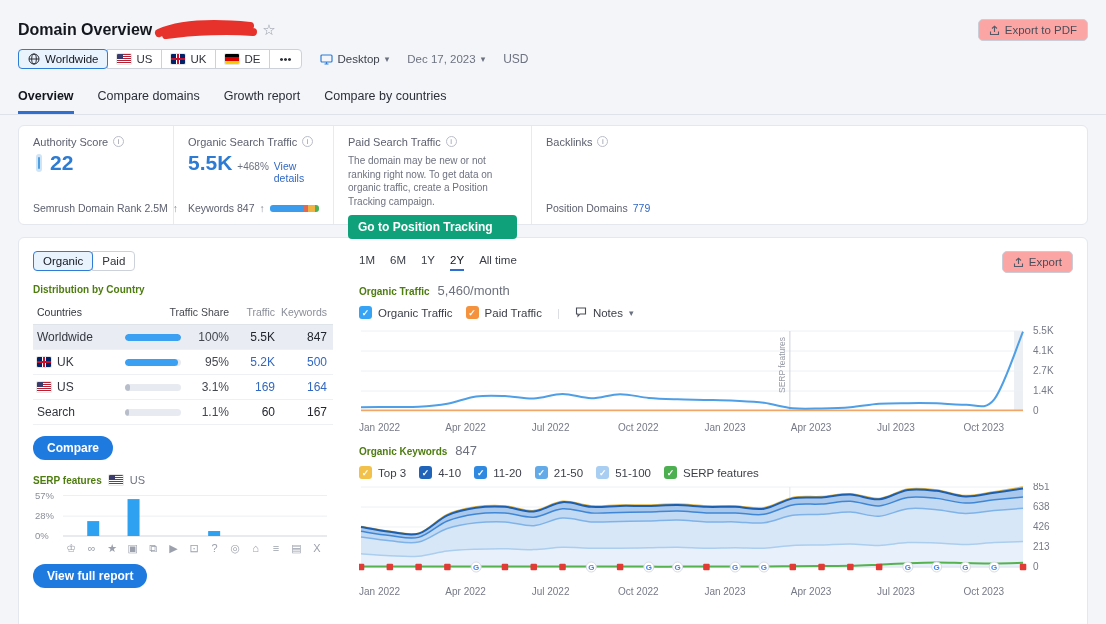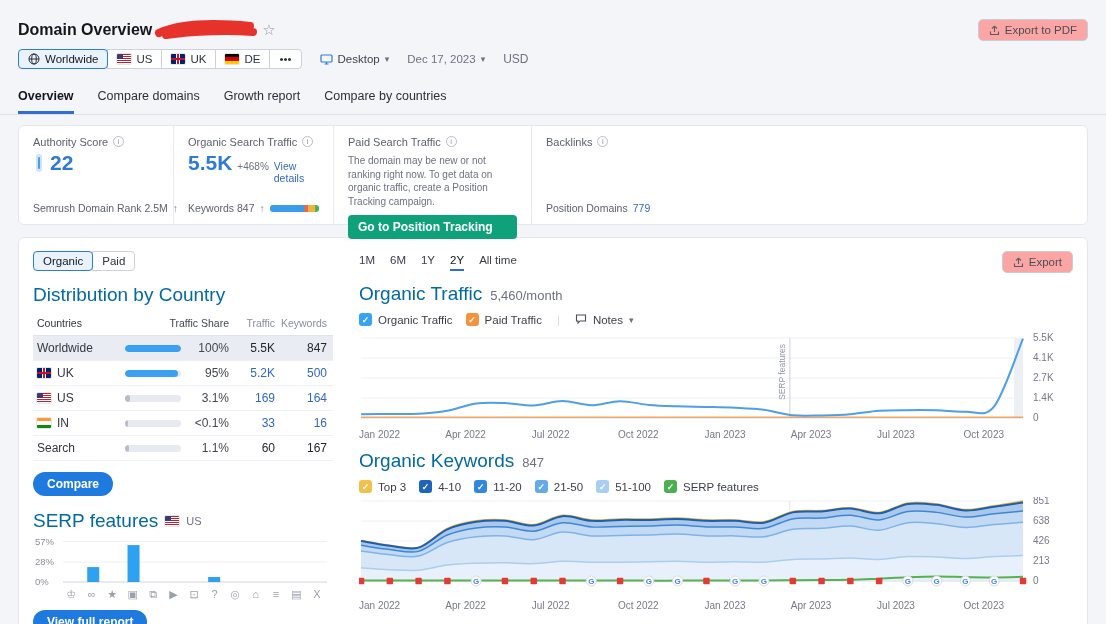--- a/index.html
+++ b/index.html
@@ -39,21 +39,21 @@
   .mvalue .lnk{font-size:10.5px;font-weight:normal}
   .mfoot{margin-top:auto;font-size:10.5px;color:#5d6170;display:flex;align-items:center;gap:5px;white-space:nowrap}
   .lnk{color:#3268c2;cursor:pointer}
   .up{color:#8a8e9b}
   .mini-stack{display:flex;width:74px;height:7px;border-radius:3px;overflow:hidden}
   .paid-body{font-size:10px;color:#6e7280;line-height:1.35;margin-top:6px;max-width:178px}
   .green-btn{background:#0fa27a;color:#fff;font-weight:bold;font-size:12px;border-radius:4px;padding:5px 10px;display:inline-block;margin-top:7px;cursor:pointer}
   .main{display:flex;margin-top:12px;height:406px}
   .left{width:318px;padding:13px 4px 12px 14px;flex:none}
   .right{flex:1;padding:13px 14px 0 22px;min-width:0}
-  .sec-title{font-weight:normal;font-size:19px;color:#0369a1}
+  .sec-title{font-weight:bold;font-size:10px;color:#4d7c0f}
   .t-head,.t-row{display:flex;align-items:center}
   .t-head{font-size:10.5px;color:#8a8e99;padding:6px 6px 6px 4px;border-bottom:1px solid #dfe3ea}
   .t-row{font-size:12px;padding:0 6px 0 4px;height:25px;border-bottom:1px solid #eef0f4}
   .t-row.sel{background:#e9edf3}
   .c-country{flex:1;display:flex;align-items:center;gap:6px;color:#33363f}
   .c-bar{width:56px;flex:none}
   .c-share{width:48px;text-align:right;flex:none;color:#44474f}
   .c-traffic{width:46px;text-align:right;flex:none}
   .c-kw{width:52px;text-align:right;flex:none}
   .bar-track{width:56px;height:7px;border-radius:4px;background:#e7eaf0;overflow:hidden}
@@ -246,34 +246,20 @@
               <span>US</span>
             </span>
             <span class="c-bar">
               <span class="bar-track" style="display: block;">
                 <span class="bar-fill" style="display: block; width: 9%; background: rgb(183, 189, 201);"></span>
               </span>
             </span>
             <span class="c-share">3.1%</span>
             <span class="c-traffic lnk">169</span>
             <span class="c-kw lnk">164</span>
-          </div>
-          <div class="t-row">
-            <span class="c-country">
-              <span class="flag flag-in"></span>
-              <span>IN</span>
-            </span>
-            <span class="c-bar">
-              <span class="bar-track" style="display: block;">
-                <span class="bar-fill" style="display: block; width: 5%; background: rgb(183, 189, 201);"></span>
-              </span>
-            </span>
-            <span class="c-share">&lt;0.1%</span>
-            <span class="c-traffic lnk">33</span>
-            <span class="c-kw lnk">16</span>
           </div>
           <div class="t-row">
             <span class="c-country">
               <span>Search</span>
             </span>
             <span class="c-bar">
               <span class="bar-track" style="display: block;">
                 <span class="bar-fill" style="display: block; width: 7%; background: rgb(183, 189, 201);"></span>
               </span>
             </span>

